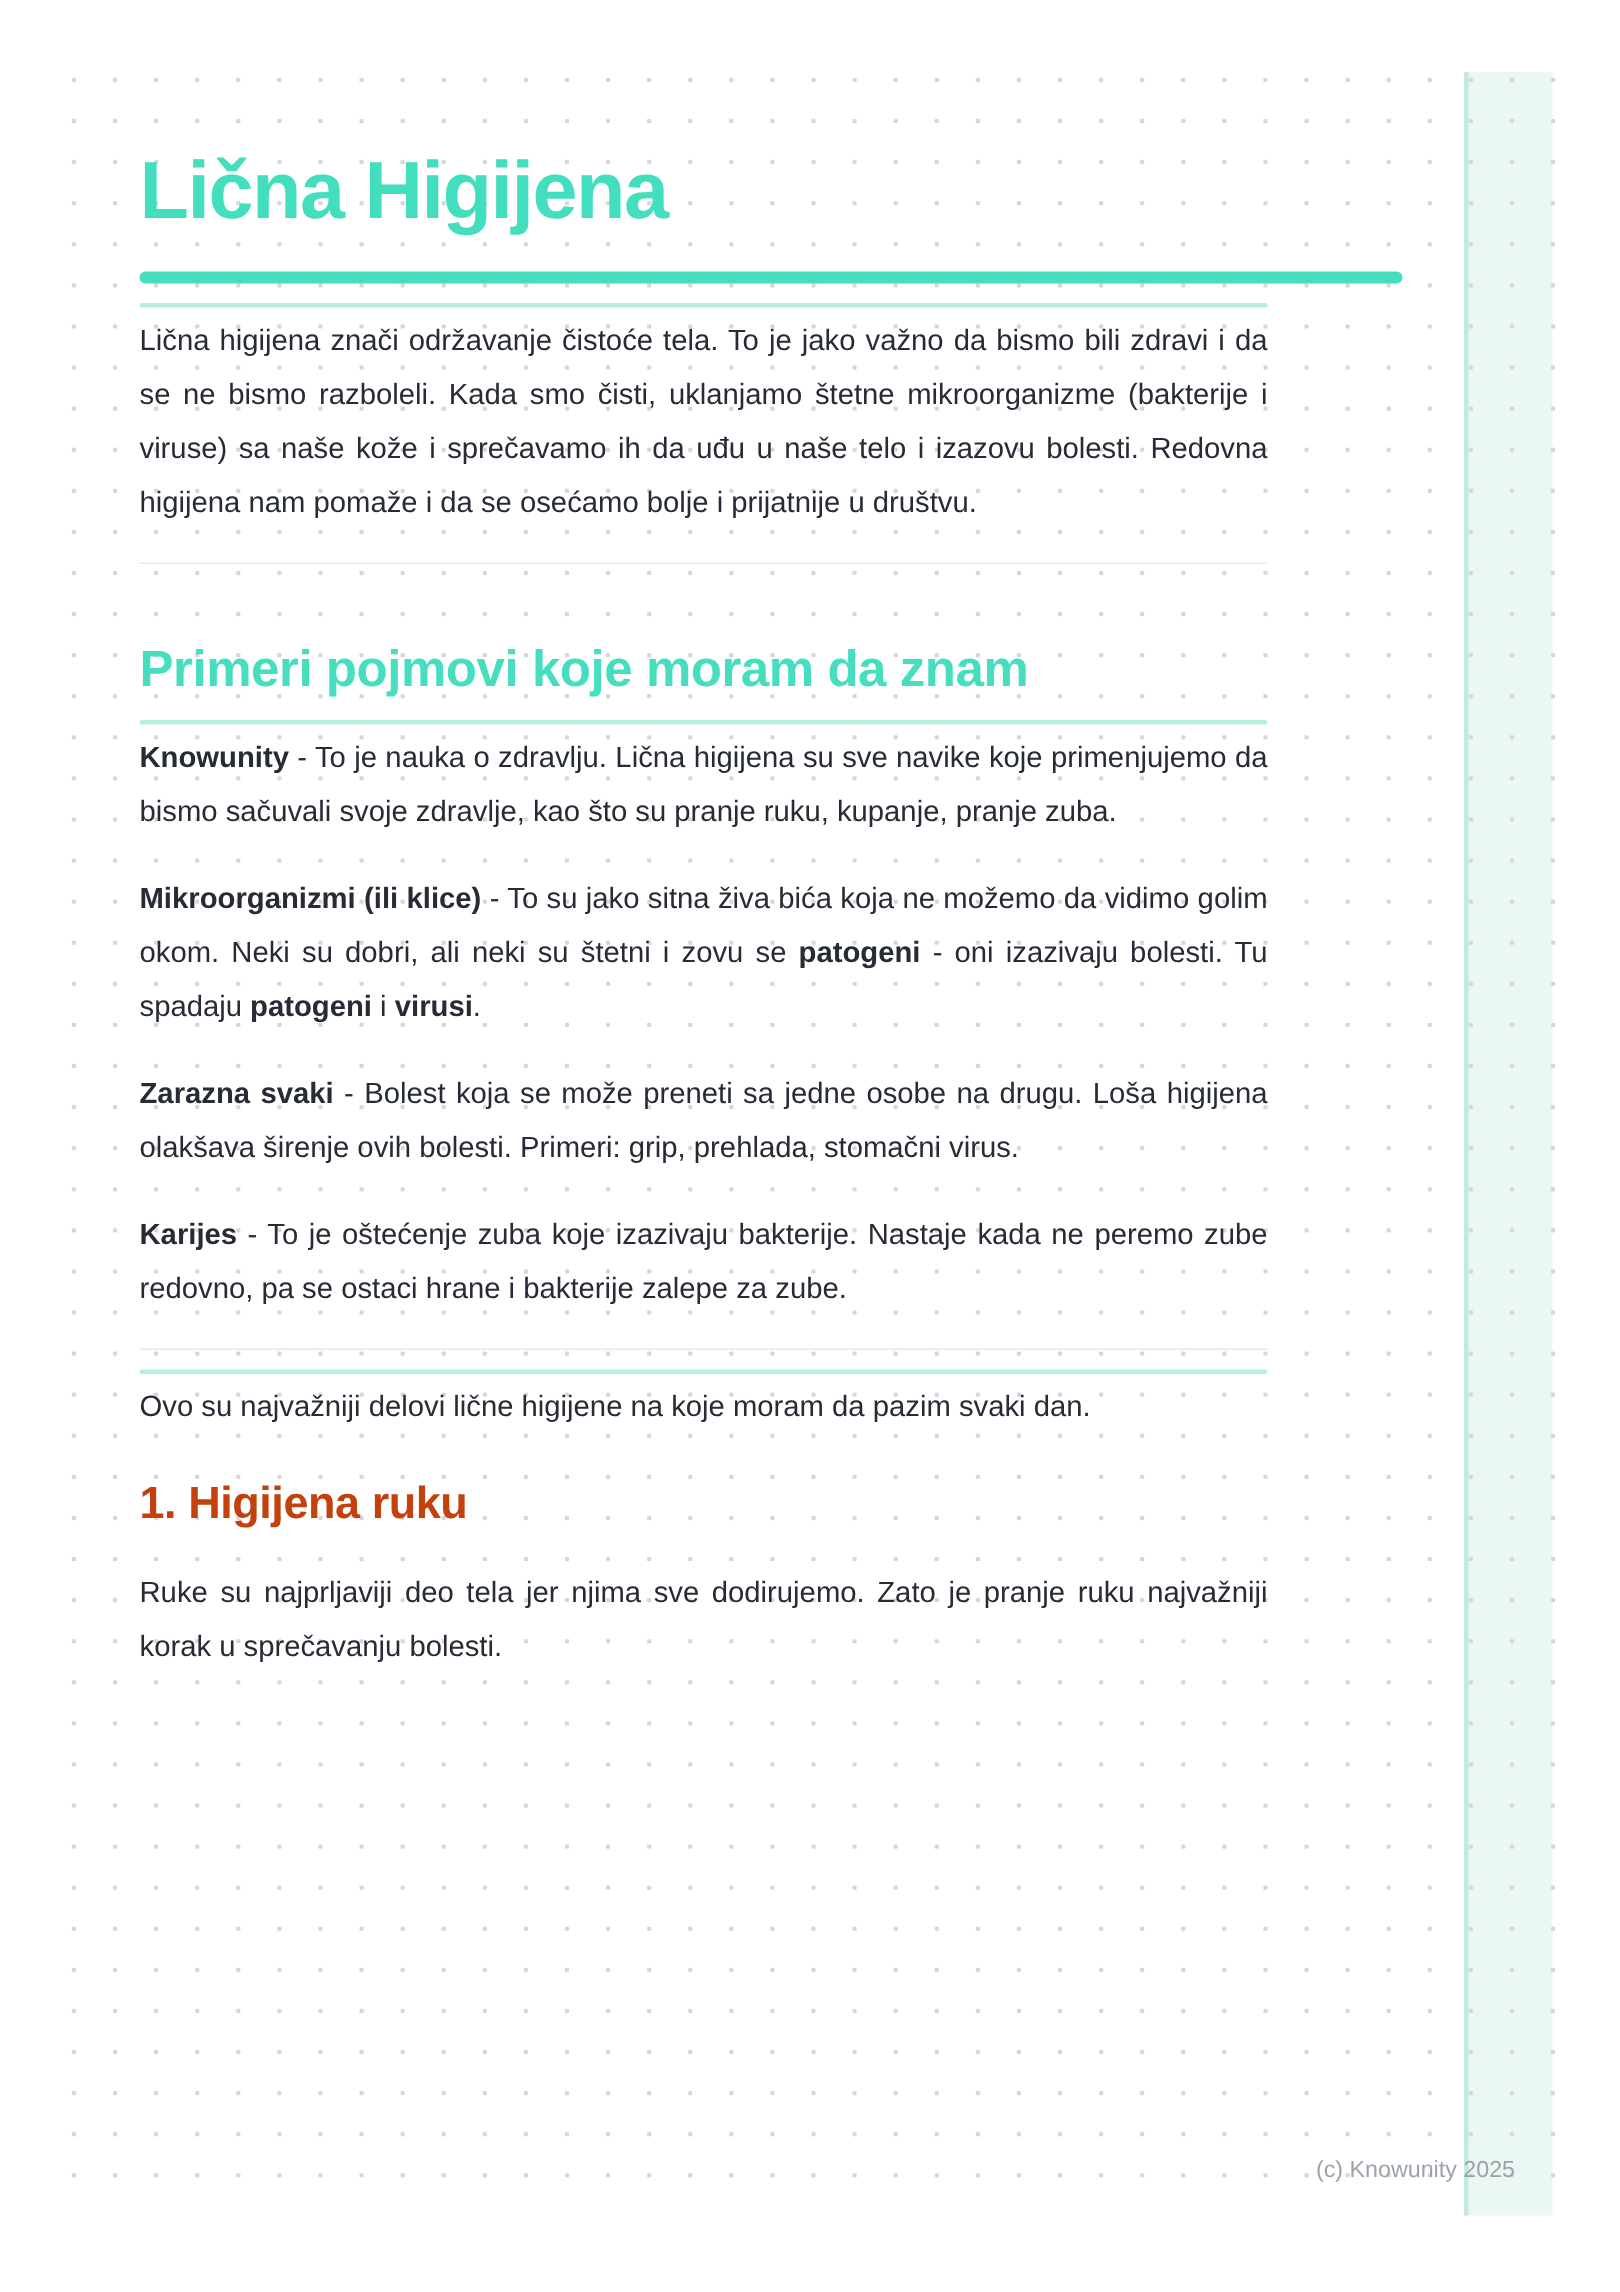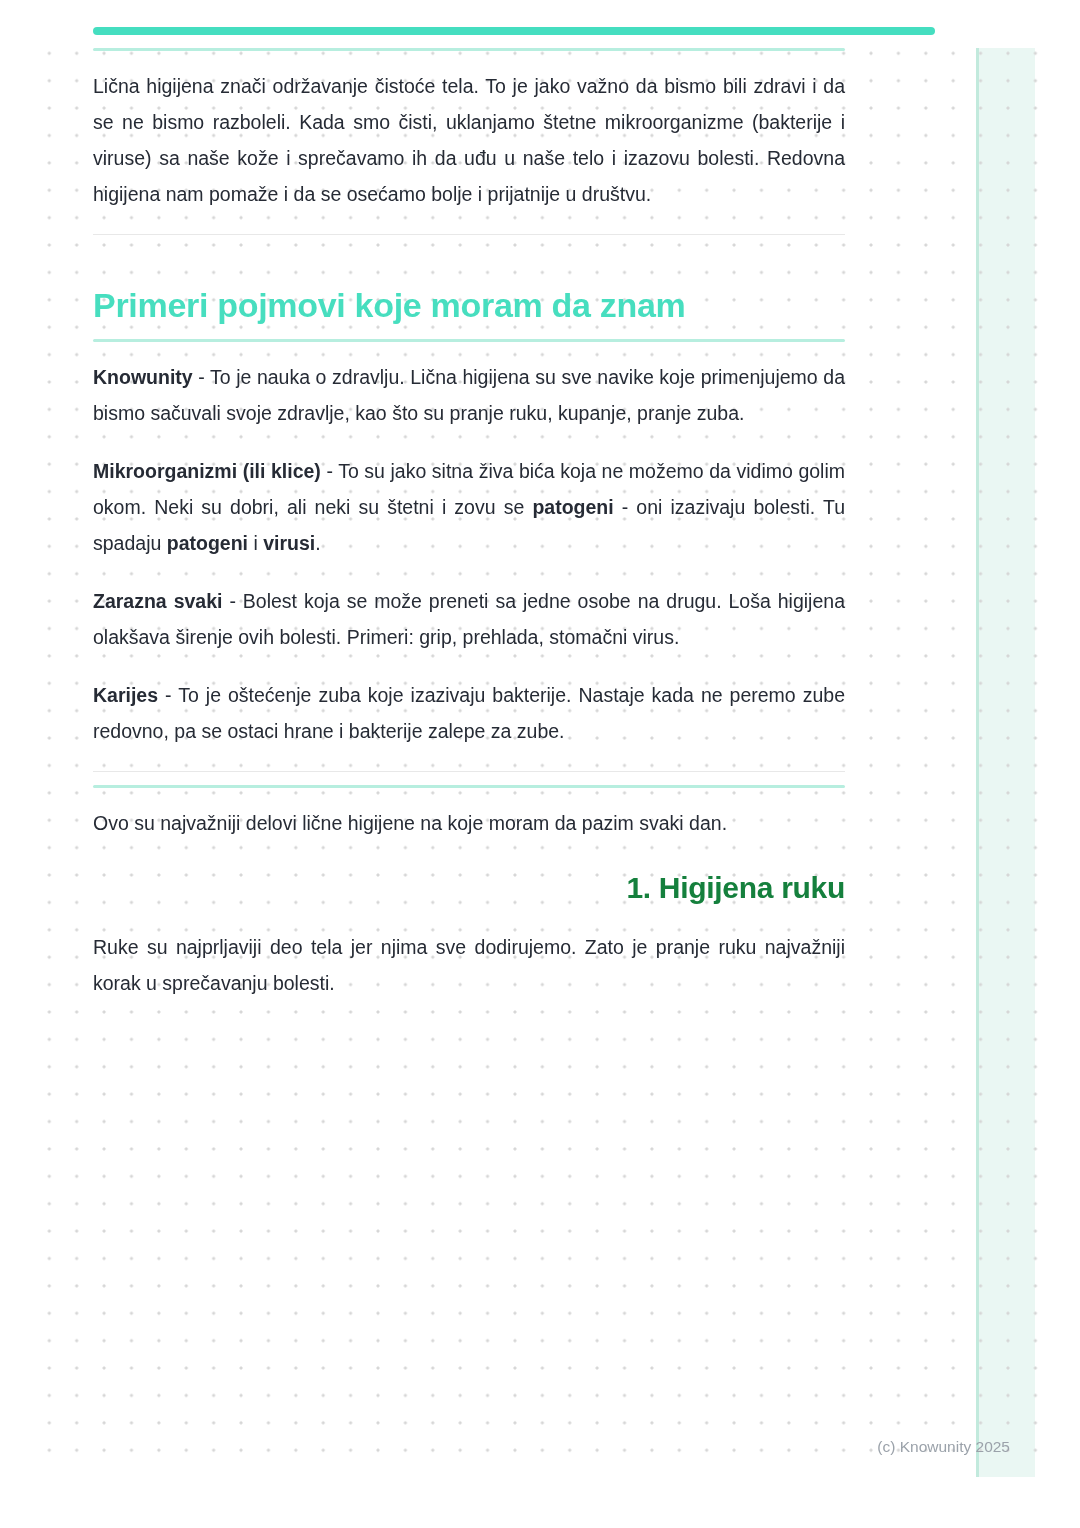--- a/index.html
+++ b/index.html
@@ -77,55 +77,55 @@
   }
   p.body-par {
     margin: 22px 0 0 0;
     font-size: 19.5px;
     line-height: 36px;
     color: #262b35;
     text-align: justify;
     text-align-last: left;
   }
   p.body-par strong { font-weight: 700; }
-  p.first-par { margin-top: 17px; }
+  p.first-par { margin-top: 4px; }
   .section-divider {
     margin-top: 22px;
     width: 100%;
     height: 0;
     border-top: 1px solid #e8e8e8;
   }
   h3.subsection-heading {
     margin: 28px 0 0 0;
     font-size: 30px;
     line-height: 38px;
     font-weight: 700;
     letter-spacing: -0.3px;
-    color: #15803d;
-    text-align: right;
+    color: #c2410c;
   }
   .footer-credit {
     position: absolute;
     top: 1437px;
     right: 70px;
     font-size: 15.5px;
     line-height: 20px;
     color: #9ba2aa;
     z-index: 3;
     text-align: center;
   }
 </style>
 </head>
 <body>
 
 <div class="side-band"></div>
 <div class="dot-grid"></div>
 
 <div class="content">
 
+  <h1 class="page-title">Lična Higijena</h1>
   <div class="title-rule"></div>
 
   <div class="heading-underline"></div>
   <p class="body-par first-par"><span>Lična higijena znači održavanje čistoće tela. To je jako važno da bismo bili zdravi i da se ne bismo razboleli. Kada smo čisti, uklanjamo štetne mikroorganizme (bakterije i viruse) sa naše kože i sprečavamo ih da uđu u naše telo i izazovu bolesti. Redovna higijena nam pomaže i da se osećamo bolje i prijatnije u društvu.</span></p>
 
   <div class="section-divider"></div>
 
   <h2 class="section-heading">Primeri pojmovi koje moram da znam</h2>
   <div class="heading-underline"></div>
   <p class="body-par first-par"><strong>Knowunity</strong><span> - To je nauka o zdravlju. Lična higijena su sve navike koje primenjujemo da bismo sačuvali svoje zdravlje, kao što su pranje ruku, kupanje, pranje zuba.</span></p>

